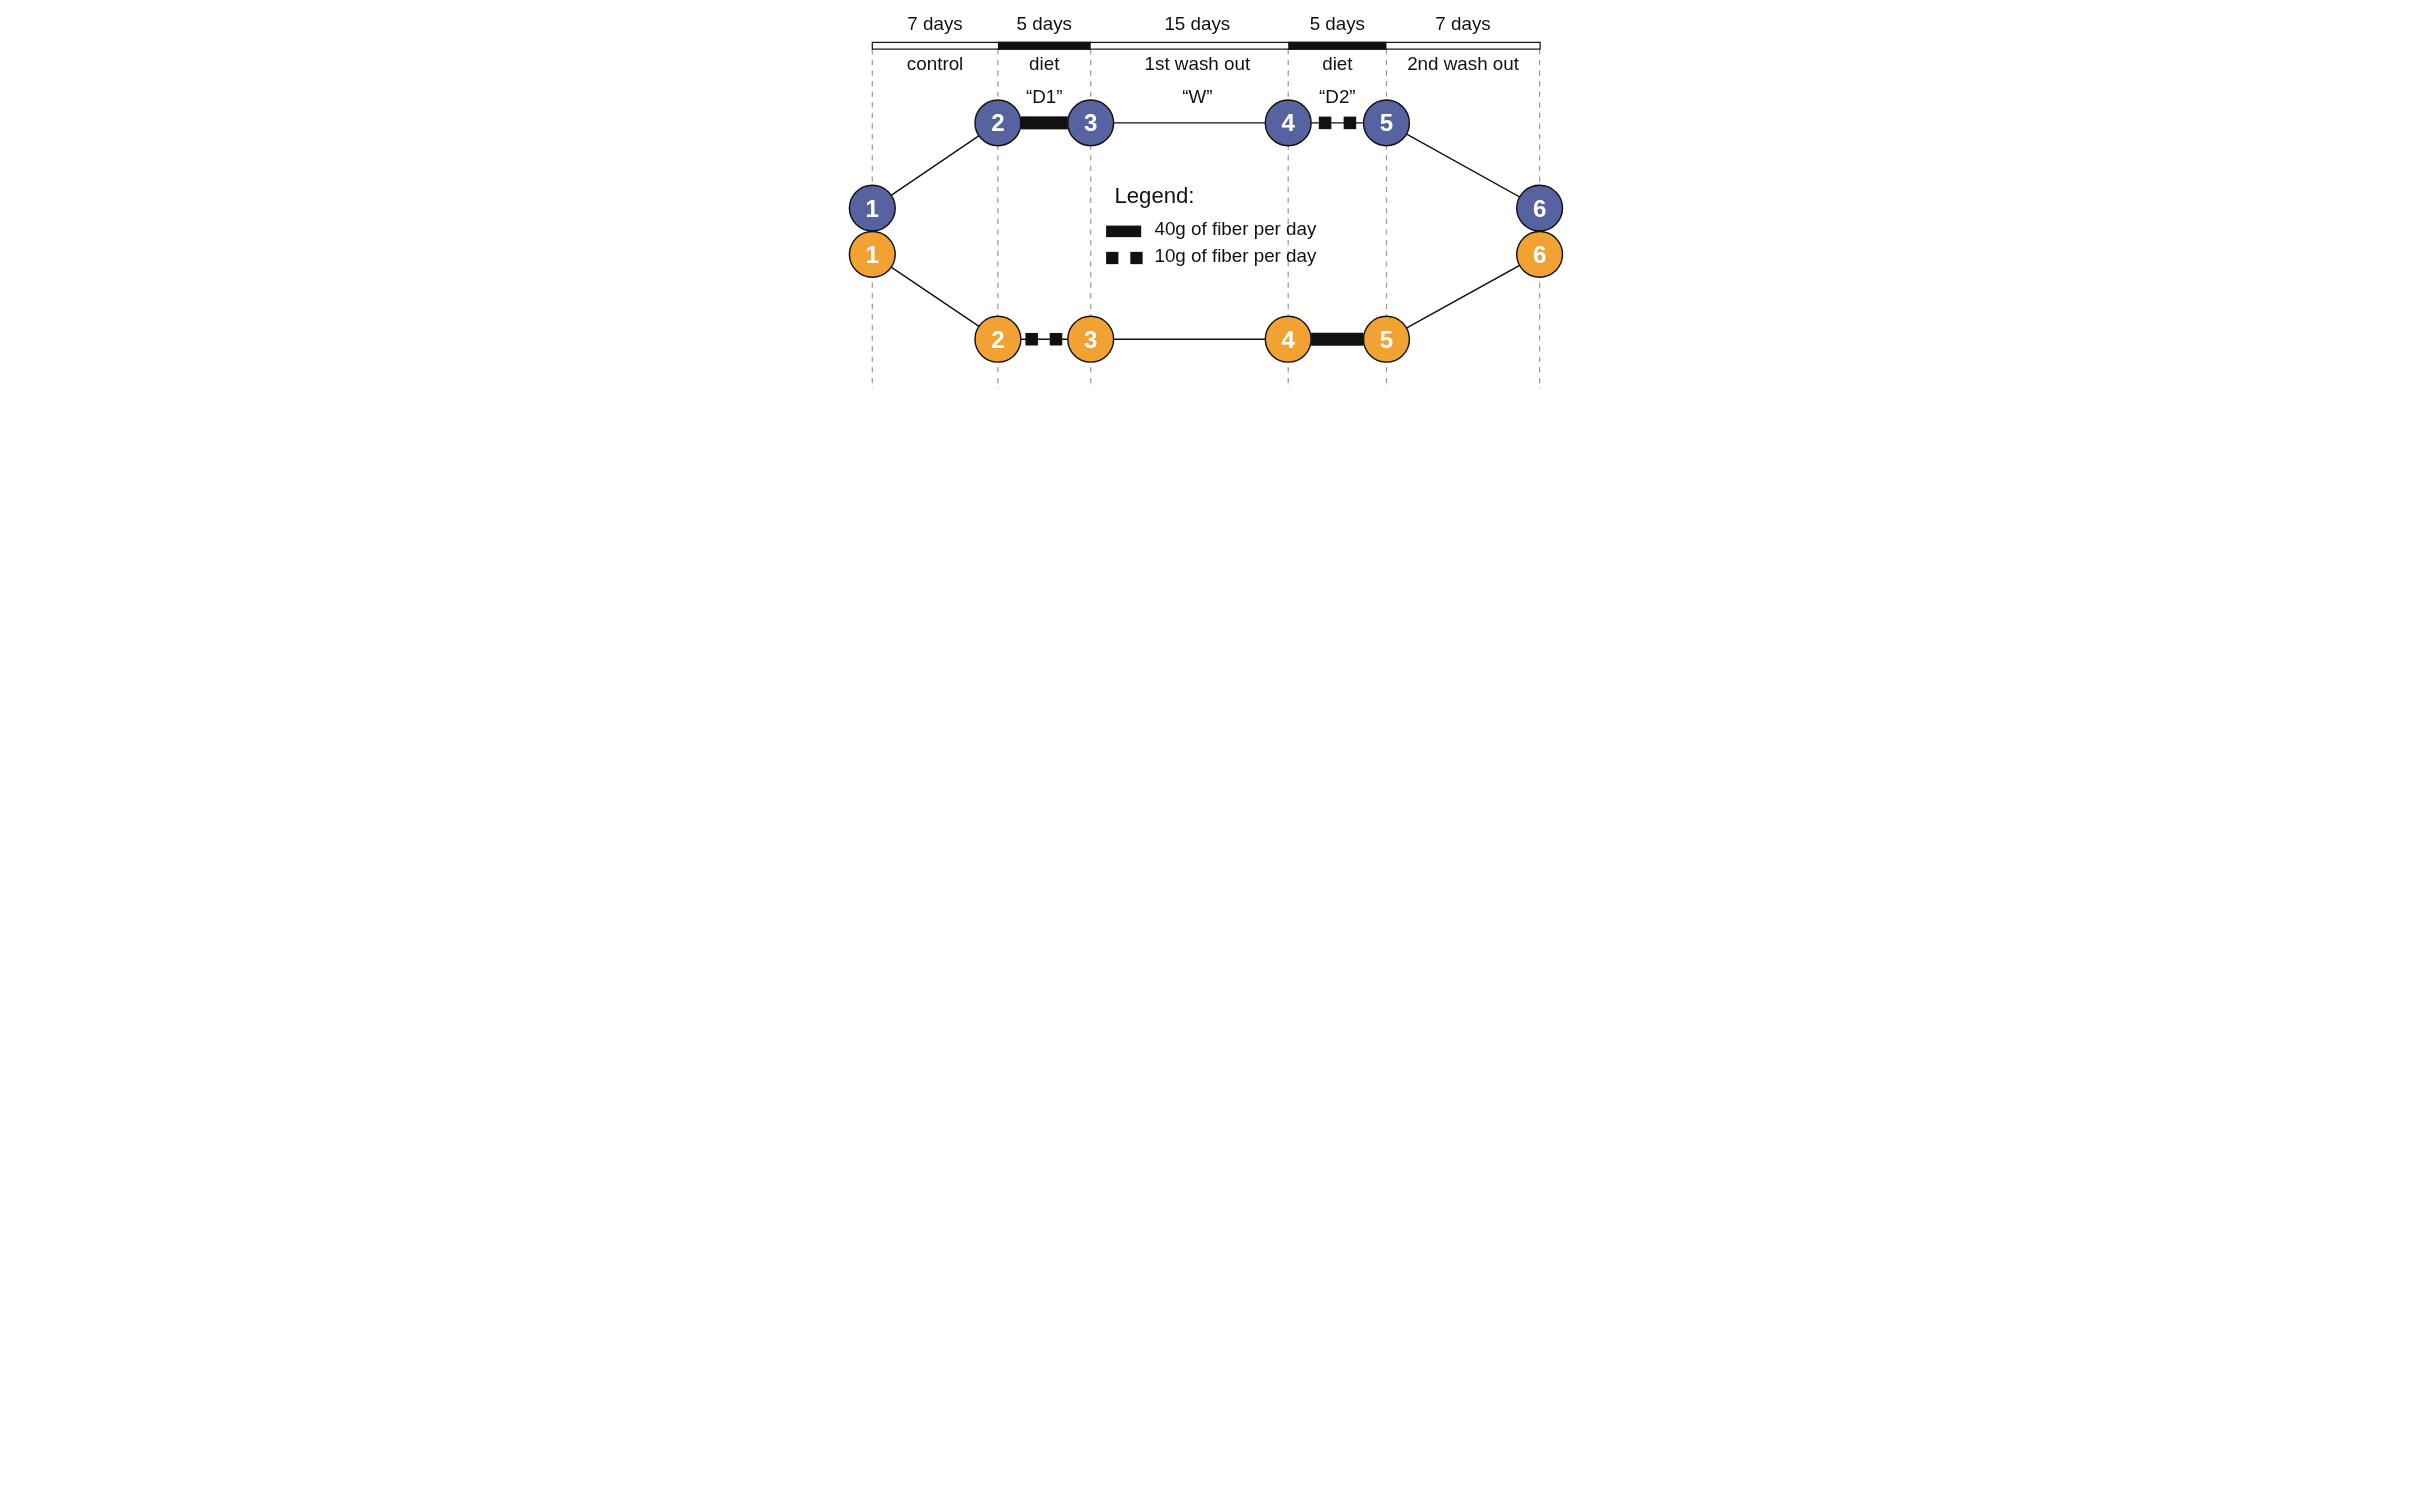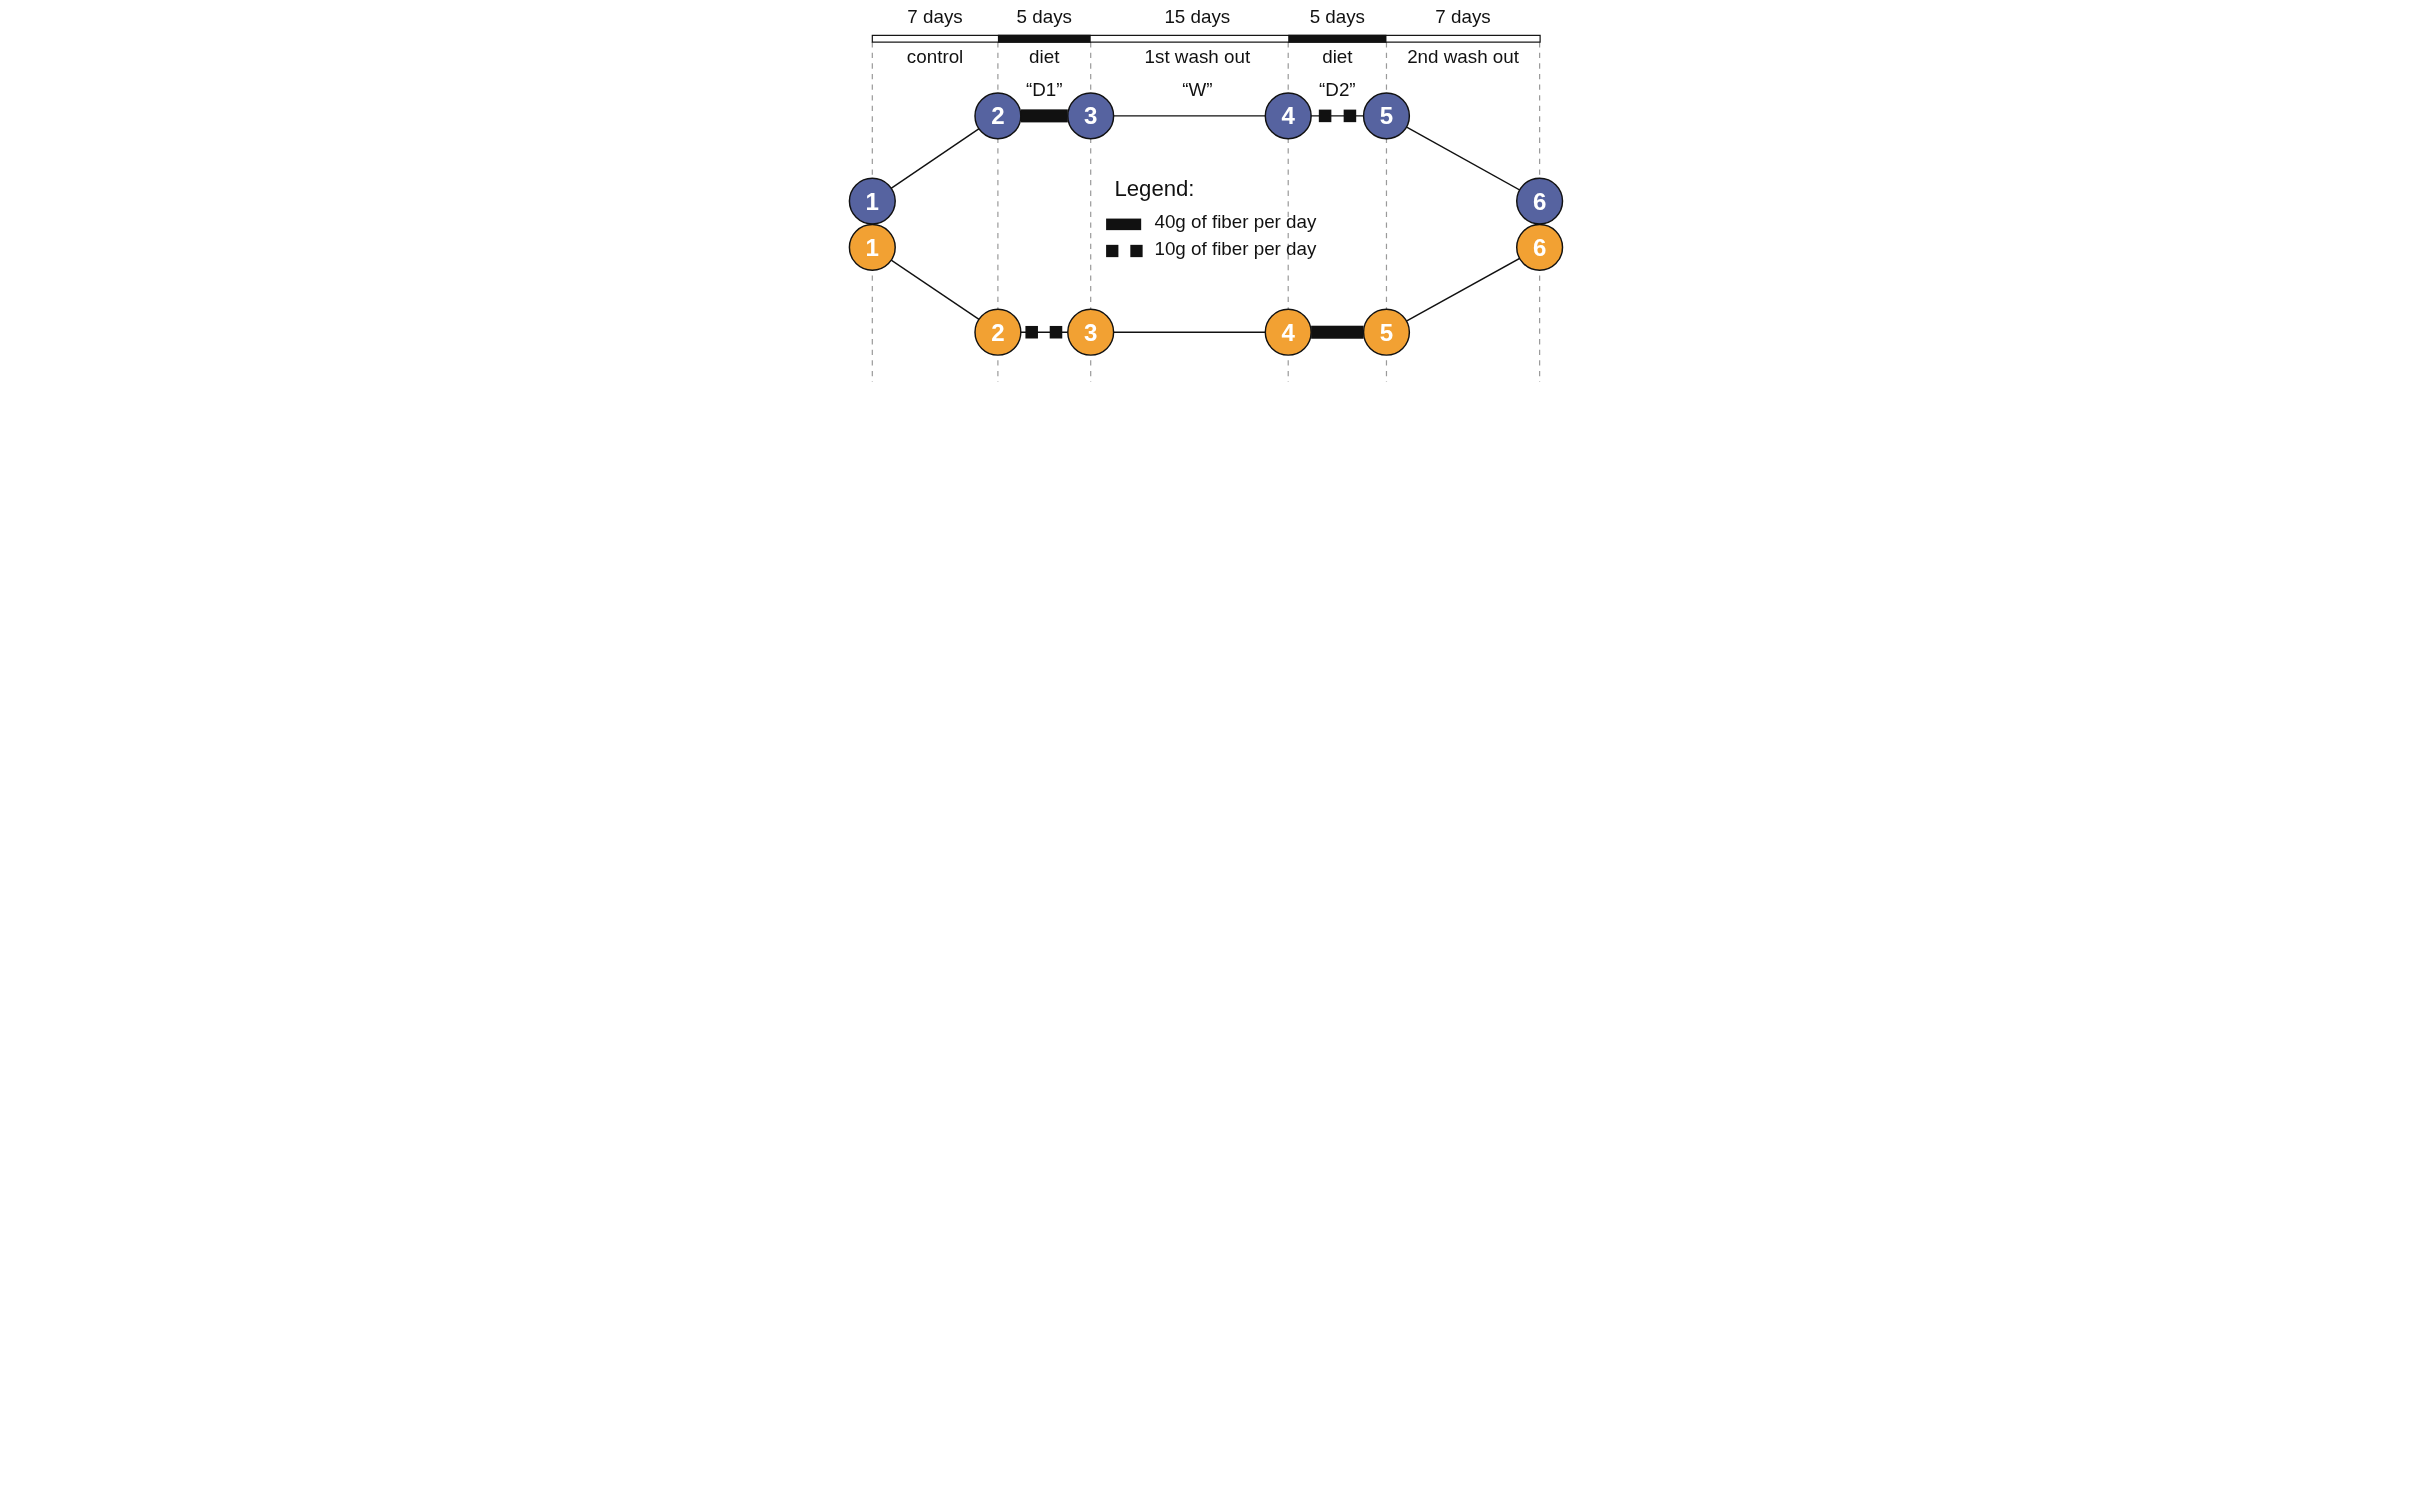--- a/index.html
+++ b/index.html
@@ -1,16 +1,16 @@
 <!DOCTYPE html>
 <html style="font-size:7.7px"><head>
 <meta charset="utf-8">
 <style>
   html,body { margin:0; padding:0; background:#ffffff; }
-  .stage { position:relative; width:719px; height:377px; margin:5px auto; background:#ffffff; overflow:hidden; }
+  .stage { position:relative; width:719px; height:377px; margin:12px auto; background:#ffffff; overflow:hidden; }
   .stage svg { position:absolute; left:0; top:0; }
 
   .t { font-family:"Liberation Sans", sans-serif; fill:#111111; }
   .t-mid { text-anchor:middle; }
   .f39 { font-size:39px; }
   .f46 { font-size:46px; }
   .digit { font-family:"Liberation Sans", sans-serif; font-size:50px; font-weight:700; fill:#ffffff; text-anchor:middle; }
 
   .gridline { stroke:#9a9a9a; stroke-width:2.5; stroke-dasharray:11 11; fill:none; }
   .track { fill:#ffffff; stroke:#111111; stroke-width:2.5; }

